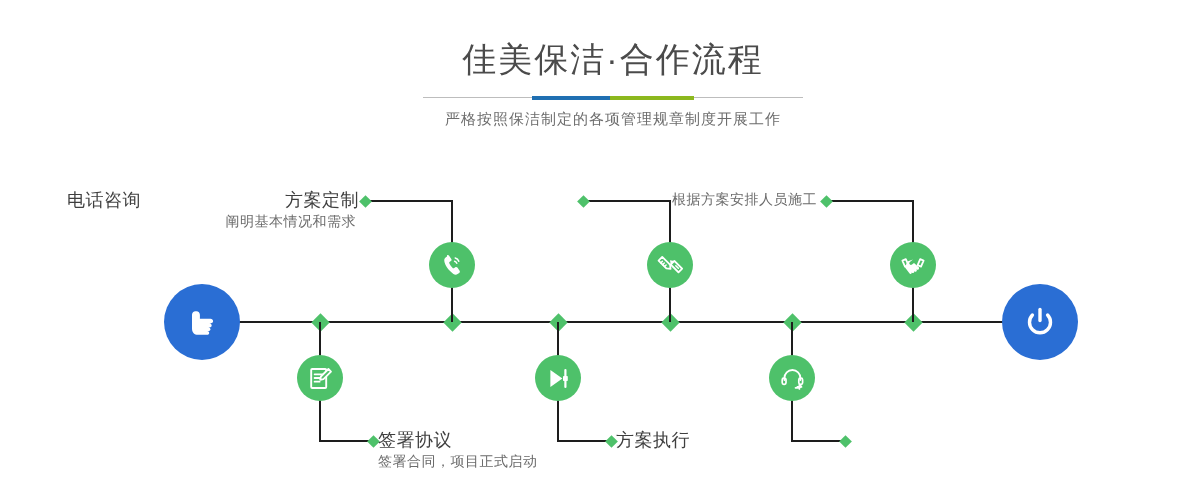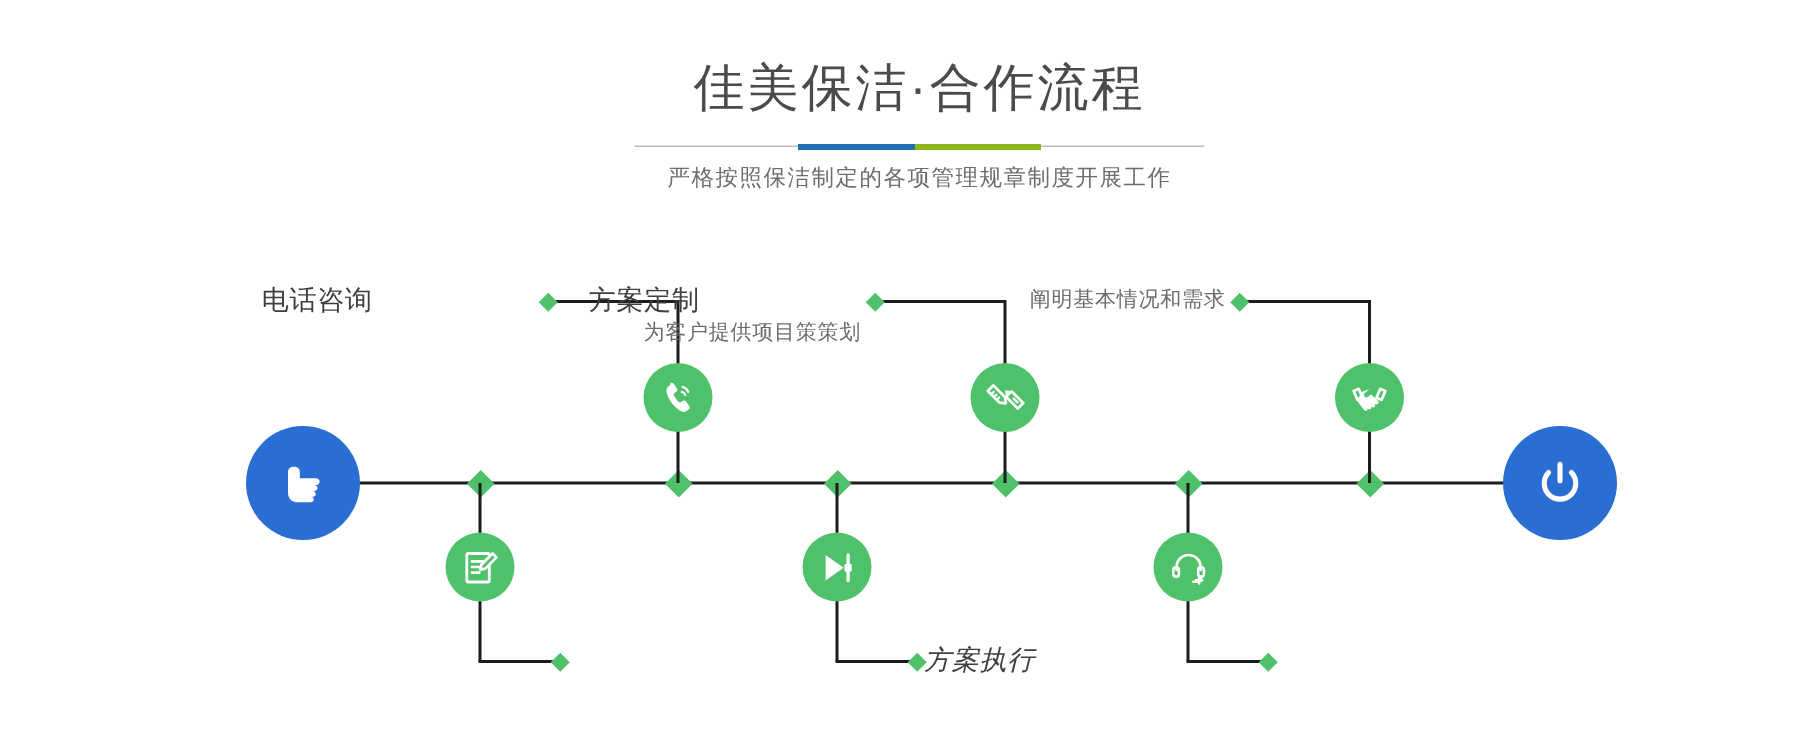--- a/index.html
+++ b/index.html
@@ -55,21 +55,21 @@
   }
   .node-icon svg{display:block;}
 
   .bullet{
     position:absolute;width:9px;height:9px;background:#4ec16a;transform:rotate(45deg);
   }
 
   .lbl{position:absolute;white-space:nowrap;}
   .lbl .t{font-size:18px;line-height:22px;color:#3f3f3f;letter-spacing:0.5px;}
   .lbl .d{font-size:14px;line-height:20px;color:#6b6b6b;letter-spacing:0.5px;}
-  .lbl.top .t{text-align:center;}
+  .lbl.top .t{text-align:left;}
   .lbl.top .d{text-align:right;}
   .lbl.bot .t{text-align:left;}
   .lbl.bot .d{text-align:left;}
 </style>
 </head>
 <body>
 
 <div id="stage">
 
   <div class="hdr">
@@ -115,86 +115,90 @@
     <span>
       <svg width="28" height="28" viewBox="0 0 28 28">
         <path fill="#ffffff" d="M9.0 4.4c0.7-0.5 1.6-0.3 2.1 0.4l2.2 3.2c0.5 0.7 0.3 1.6-0.4 2.1l-1.4 1.0c-0.3 0.2-0.4 0.6-0.3 1.0 0.5 1.4 2.4 4.2 3.7 5.1 0.3 0.2 0.7 0.2 1.0 0l1.4-1.0c0.7-0.5 1.6-0.3 2.1 0.4l2.2 3.2c0.5 0.7 0.3 1.6-0.4 2.1l-1.6 1.1c-1.2 0.9-2.9 0.8-4.2-0.1-2.3-1.5-4.6-3.8-6.2-6.1-1.6-2.3-2.7-4.9-2.9-6.8-0.2-1.5 0.4-2.9 1.6-3.7l1.1-0.9z"></path>
         <path fill="none" stroke="#ffffff" stroke-width="1.5" stroke-linecap="round" d="M17.2 7.0c1.6 0.4 3.0 1.6 3.6 3.3"></path>
         <path fill="none" stroke="#ffffff" stroke-width="1.5" stroke-linecap="round" d="M16.6 10.3c1.0 0.3 1.8 1.0 2.2 2.0"></path>
       </svg>
     </span>
   </div>
   <div class="lbl top" style="left:55px;top:189px;width:289px;">
     <div class="t">电话咨询</div>
+    <div class="d">阐明基本情况和需求</div>
   </div>
 
   <div class="stem" style="left:307px;top:322px;height:119px;"></div>
   <div class="elbow-h" style="left:307px;top:440px;width:55px;"></div>
   <div class="bullet" style="left:357px;top:436.5px;"></div>
   <div class="node-icon" style="left:285px;top:355px;">
     <span>
       <svg width="27" height="27" viewBox="0 0 27 27">
         <rect x="4.2" y="4.0" width="15.0" height="19.0" rx="1.0" fill="none" stroke="#ffffff" stroke-width="1.9"></rect>
         <path stroke="#ffffff" stroke-width="1.8" stroke-linecap="round" d="M7.6 9.3h8.0M7.6 13.0h8.0M7.6 16.7h5.0"></path>
         <path fill="#4ec16a" stroke="#ffffff" stroke-width="1.8" stroke-linejoin="round" d="M21.4 4.0l2.6 2.6-7.5 7.5-3.3 0.7 0.7-3.3z"></path>
       </svg>
     </span>
+  </div>
+  <div class="lbl bot" style="left:366px;top:429px;width:320px;">
+    <div class="t">签署协议</div>
+    <div class="d">签署合同，项目正式启动</div>
   </div>
 
   <div class="stem" style="left:657px;top:200px;height:122px;"></div>
   <div class="elbow-h" style="left:573px;top:200px;width:85px;"></div>
   <div class="bullet" style="left:567px;top:196.5px;"></div>
   <div class="node-icon" style="left:635px;top:242px;">
     <span>
       <svg width="28" height="28" viewBox="0 0 28 28">
         <g transform="rotate(-45 14 14)">
           <path fill="none" stroke="#ffffff" stroke-width="1.8" stroke-linejoin="round" d="M9.0 2.8h5.2v11.0l-2.6 3.4-2.6-3.4z"></path>
           <path stroke="#ffffff" stroke-width="1.5" stroke-linecap="round" d="M9.0 6.0h2.3M9.0 8.6h2.3M9.0 11.2h2.3"></path>
           <path fill="none" stroke="#ffffff" stroke-width="1.8" stroke-linejoin="round" d="M14.8 25.2v-11.0h5.2v11.0z"></path>
           <path fill="#ffffff" d="M14.8 14.2h5.2l-2.6-3.6z"></path>
           <path stroke="#ffffff" stroke-width="1.5" stroke-linecap="round" d="M17.6 18.6v3.6"></path>
         </g>
       </svg>
     </span>
   </div>
   <div class="lbl top" style="left:273px;top:189px;width:289px;">
     <div class="t">方案定制</div>
-    <div class="d">为客户提供项目策策划</div>
   </div>
 
   <div class="stem" style="left:545px;top:322px;height:119px;"></div>
   <div class="elbow-h" style="left:545px;top:440px;width:55px;"></div>
   <div class="bullet" style="left:595px;top:436.5px;"></div>
   <div class="node-icon" style="left:523px;top:355px;">
     <span>
       <svg width="27" height="27" viewBox="0 0 27 27">
         <path fill="#ffffff" d="M5.4 5.0l12.0 8.5-12.0 8.5z"></path>
         <path stroke="#ffffff" stroke-width="2.2" stroke-linecap="round" d="M20.4 5.0v17.0"></path>
         <rect x="18.0" y="11.0" width="4.8" height="5.0" rx="0.8" fill="#ffffff"></rect>
       </svg>
     </span>
   </div>
-  <div class="lbl bot" style="left:604px;top:429px;width:320px;font-style:italic;">
+  <div class="lbl bot" style="left:604px;top:429px;width:320px;">
     <div class="t">方案执行</div>
   </div>
 
   <div class="stem" style="left:900px;top:200px;height:122px;"></div>
   <div class="elbow-h" style="left:816px;top:200px;width:85px;"></div>
   <div class="bullet" style="left:810px;top:196.5px;"></div>
   <div class="node-icon" style="left:878px;top:242px;">
     <span>
       <svg width="28" height="28" viewBox="0 0 28 28">
         <path fill="#ffffff" d="M13.9 8.4l-3.0 2.6c-0.7 0.6-0.8 1.6-0.2 2.3 0.6 0.7 1.6 0.8 2.3 0.2l2.0-1.6 4.6 4.2c0.6 0.6 0.7 1.5 0.1 2.1-0.5 0.6-1.4 0.7-2.0 0.2l-0.4-0.3 0.2 0.3c0.5 0.6 0.4 1.5-0.2 2.0-0.6 0.5-1.5 0.4-2.0-0.2l-0.3-0.3c0.4 0.6 0.3 1.4-0.3 1.8-0.6 0.4-1.4 0.3-1.9-0.3l-0.3-0.4c0.4 0.5 0.3 1.3-0.3 1.7-0.6 0.4-1.4 0.2-1.8-0.4l-4.0-5.2c-0.3-0.4-0.4-0.9-0.2-1.4l2.2-5.2 5.5-2.1z"></path>
         <path fill="none" stroke="#ffffff" stroke-width="1.8" stroke-linejoin="round" d="M3.4 9.6l3.4-1.4 2.6 6.0-3.4 1.4z"></path>
         <path fill="none" stroke="#ffffff" stroke-width="1.8" stroke-linejoin="round" d="M24.6 9.6l-3.4-1.4-2.6 6.0 3.4 1.4z"></path>
       </svg>
     </span>
   </div>
   <div class="lbl top" style="left:516px;top:189px;width:289px;">
-    <div class="d">阐明基本情况和需求</div>
+    <div class="d">根据方案安排人员施工</div>
   </div>
 
   <div class="stem" style="left:779px;top:322px;height:119px;"></div>
   <div class="elbow-h" style="left:779px;top:440px;width:55px;"></div>
   <div class="bullet" style="left:829px;top:436.5px;"></div>
   <div class="node-icon" style="left:757px;top:355px;">
     <span>
       <svg width="27" height="27" viewBox="0 0 27 27">
         <path fill="none" stroke="#ffffff" stroke-width="1.8" stroke-linecap="round" d="M5.4 15.0v-2.0a8.0 8.0 0 0 1 16.0 0v2.0"></path>
         <rect x="3.2" y="13.2" width="3.8" height="6.2" rx="1.6" fill="none" stroke="#ffffff" stroke-width="1.7"></rect>

